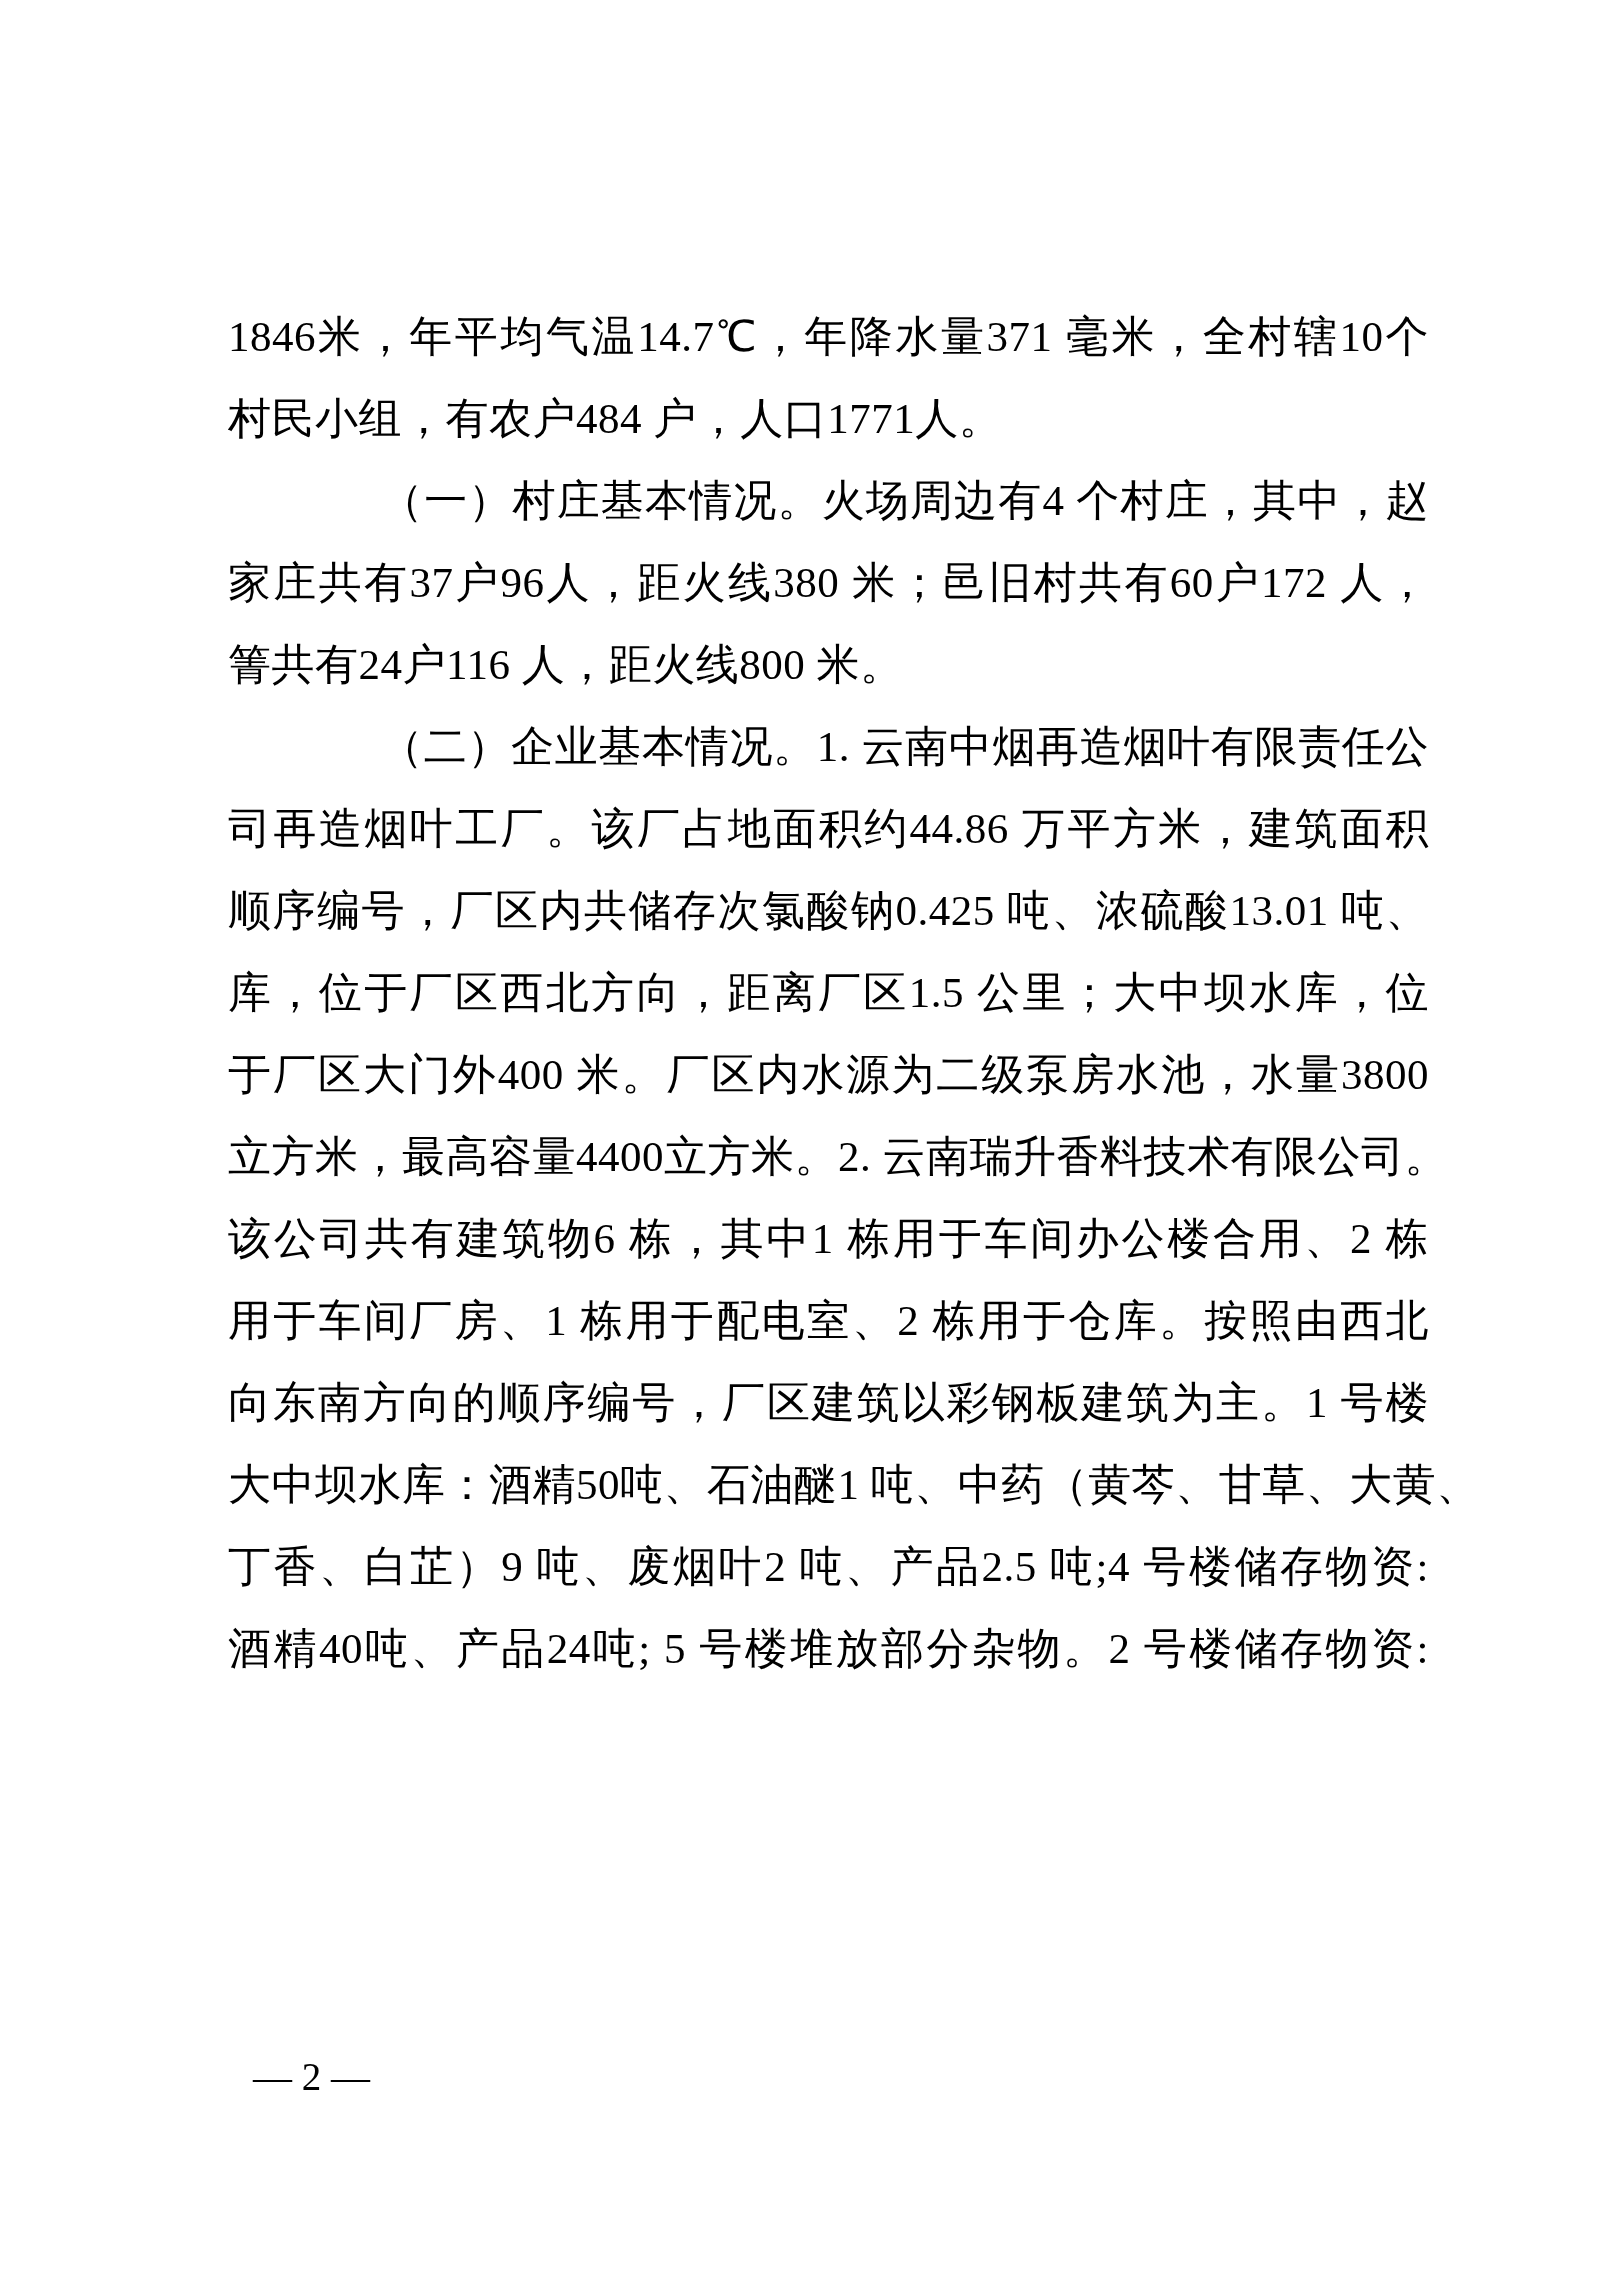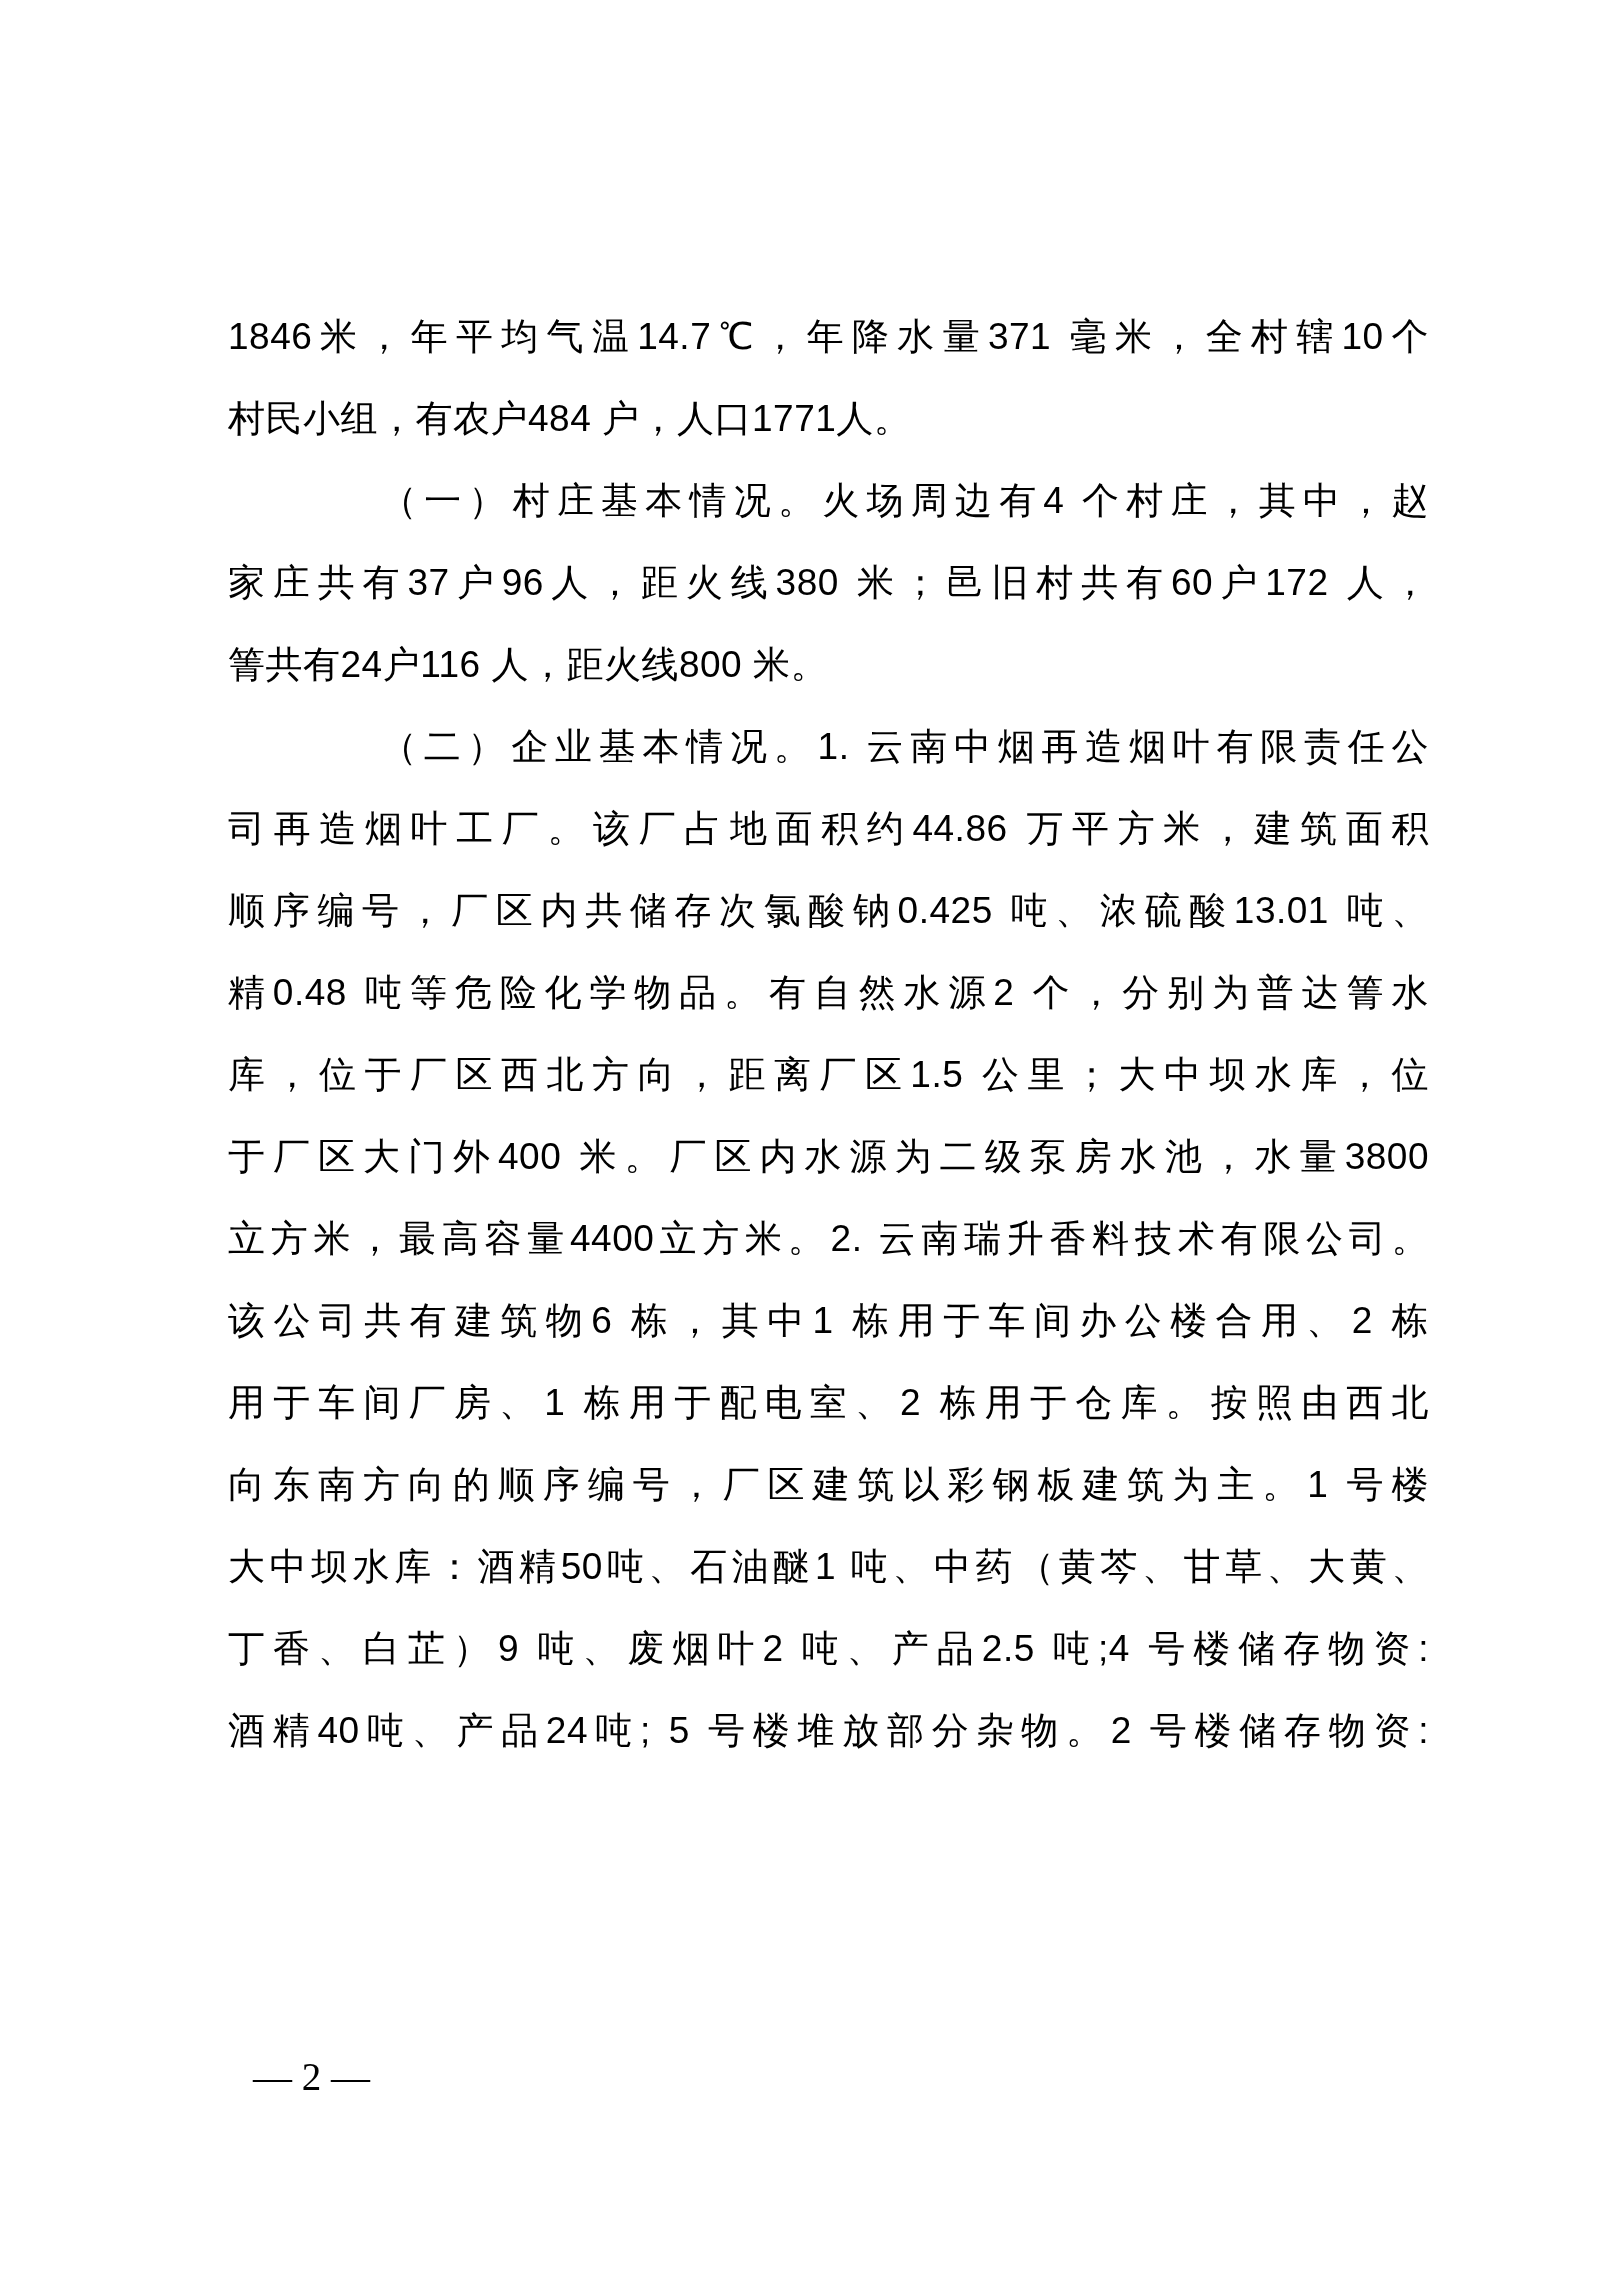--- a/index.html
+++ b/index.html
@@ -25,22 +25,22 @@
     .body-text {
       position: absolute;
       left: 228px;
       top: 296px;
       width: 1201px;
     }
     .line {
       display: block;
       height: 82px;
       line-height: 82px;
-      font-size: 37px;
-      font-family: Liberation Sans, sans-serif;
+      font-size: 43px;
+      font-family: Liberation Serif, serif;
       white-space: nowrap;
       letter-spacing: 0.5px;
       text-align: justify;
       text-align-last: justify;
     }
     .line.last {
       text-align-last: left;
     }
     .line.indent {
       padding-left: 152px;
@@ -70,21 +70,20 @@
     <div>
       <span class="line indent">（一）村庄基本情况。火场周边有4 个村庄，其中，赵</span>
       <span class="line">家庄共有37户96人，距火线380 米；邑旧村共有60户172 人，</span>
       <span class="line last">箐共有24户116 人，距火线800 米。</span>
     </div>
 
     <div>
       <span class="line indent">（二）企业基本情况。1. 云南中烟再造烟叶有限责任公</span>
       <span class="line">司再造烟叶工厂。该厂占地面积约44.86 万平方米，建筑面积</span>
       <span class="line">顺序编号，厂区内共储存次氯酸钠0.425 吨、浓硫酸13.01 吨、</span>
-      <span class="line">精0.48 吨等危险化学物品。有自然水源2 个，分别为普达箐水</span>
       <span class="line">库，位于厂区西北方向，距离厂区1.5 公里；大中坝水库，位</span>
       <span class="line">于厂区大门外400 米。厂区内水源为二级泵房水池，水量3800</span>
       <span class="line">立方米，最高容量4400立方米。2. 云南瑞升香料技术有限公司。</span>
       <span class="line">该公司共有建筑物6 栋，其中1 栋用于车间办公楼合用、2 栋</span>
       <span class="line">用于车间厂房、1 栋用于配电室、2 栋用于仓库。按照由西北</span>
       <span class="line">向东南方向的顺序编号，厂区建筑以彩钢板建筑为主。1 号楼</span>
       <span class="line">大中坝水库：酒精50吨、石油醚1 吨、中药（黄芩、甘草、大黄、</span>
       <span class="line">丁香、白芷）9 吨、废烟叶2 吨、产品2.5 吨;4 号楼储存物资:</span>
       <span class="line">酒精40吨、产品24吨; 5 号楼堆放部分杂物。2 号楼储存物资:</span>
     </div>

